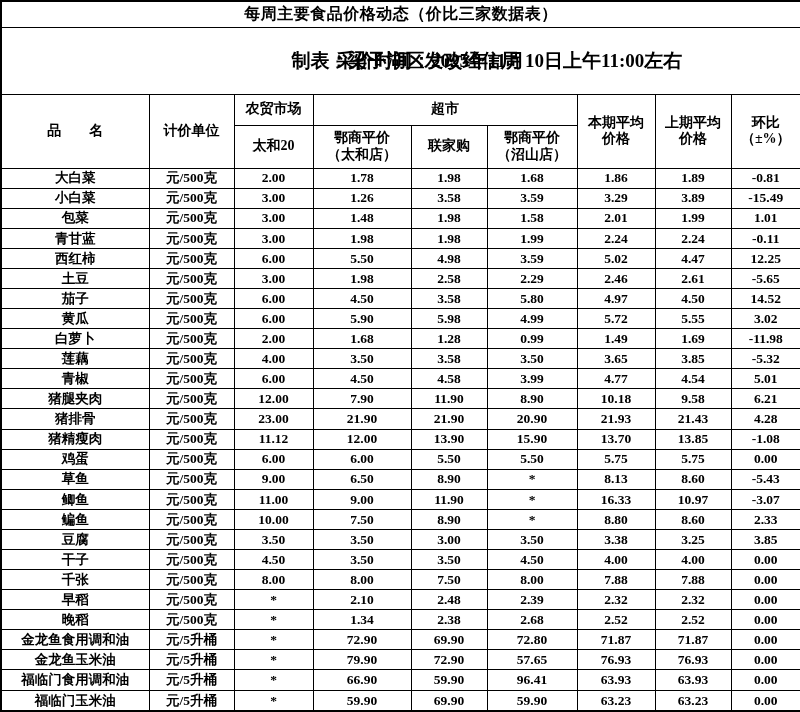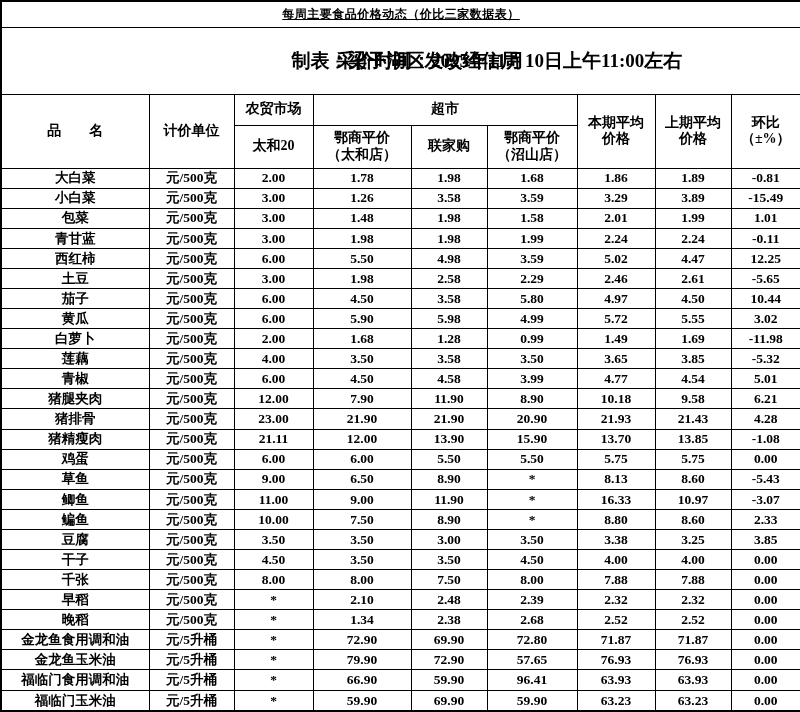--- a/index.html
+++ b/index.html
@@ -23,23 +23,22 @@
     border: 1px solid #000000;
     text-align: center;
     vertical-align: middle;
     padding: 0;
     overflow: hidden;
     white-space: pre-line;
     line-height: 1.15;
   }
   tr.title-row th {
     height: 25px;
-    font-size: 12px;
+    font-size: 16px;
     letter-spacing: 0.5px;
-    text-decoration: underline;
   }
   tr.info-row th {
     height: 23px;
     font-size: 19px;
     text-align: center;
     position: relative;
   }
   tr.info-row .preparer {
     padding-left: 9px;
   }
@@ -172,21 +171,21 @@
       </tr>
       <tr>
         <td>茄子</td>
         <td>元/500克</td>
         <td>6.00</td>
         <td>4.50</td>
         <td>3.58</td>
         <td>5.80</td>
         <td>4.97</td>
         <td>4.50</td>
-        <td>10.44</td>
+        <td>14.52</td>
       </tr>
       <tr>
         <td>黄瓜</td>
         <td>元/500克</td>
         <td>6.00</td>
         <td>5.90</td>
         <td>5.98</td>
         <td>4.99</td>
         <td>5.72</td>
         <td>5.55</td>
@@ -243,21 +242,21 @@
         <td>21.90</td>
         <td>21.90</td>
         <td>20.90</td>
         <td>21.93</td>
         <td>21.43</td>
         <td>4.28</td>
       </tr>
       <tr>
         <td>猪精瘦肉</td>
         <td>元/500克</td>
-        <td>21.11</td>
+        <td>11.12</td>
         <td>12.00</td>
         <td>13.90</td>
         <td>15.90</td>
         <td>13.70</td>
         <td>13.85</td>
         <td>-1.08</td>
       </tr>
       <tr>
         <td>鸡蛋</td>
         <td>元/500克</td>

